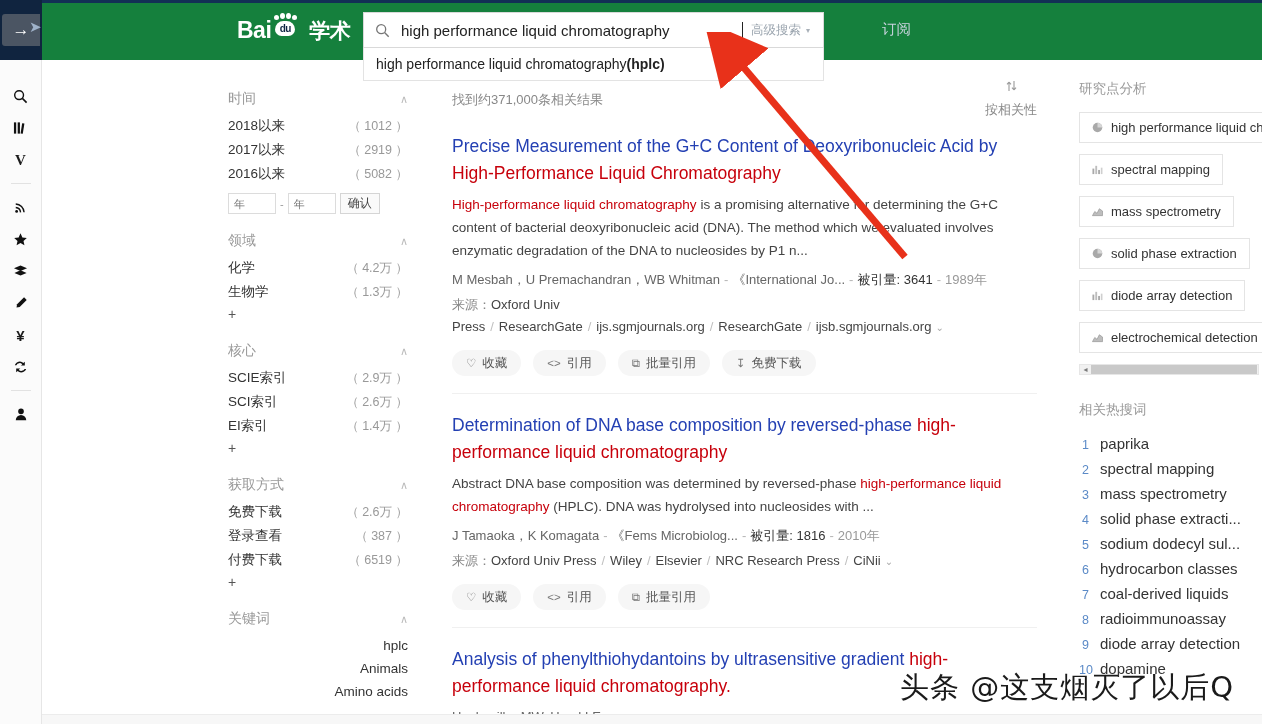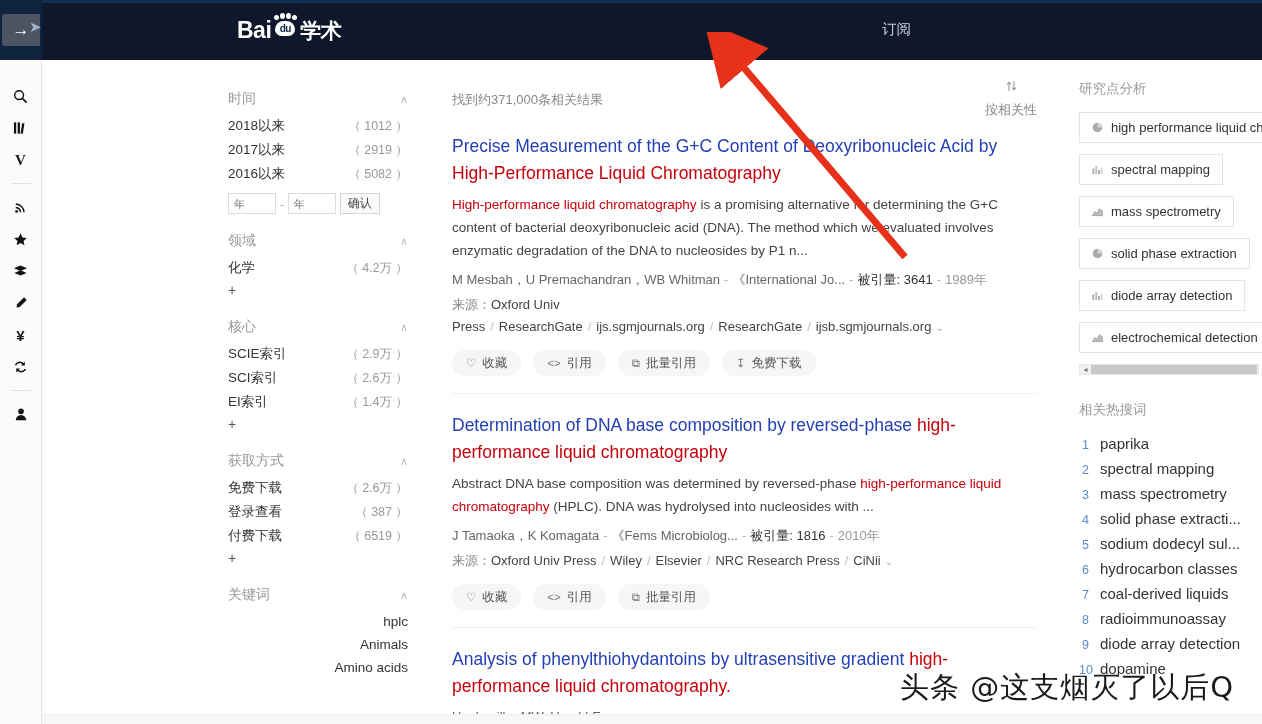--- a/index.html
+++ b/index.html
@@ -37,39 +37,39 @@
     color: #1c1c1c; font-size: 15px; margin-bottom: 0px; cursor: pointer;
   }
   .rail-sep { width: 20px; height: 1px; background: #e2e2e2; margin: 7px 0; }
   .caret-blue {
     position: absolute; left: 40px; top: 85px; width: 3px; height: 17px; background: #1a4a8a;
   }
 
   
   .header {
     position: absolute; left: 42px; top: 0; width: 1220px; height: 60px;
-    background: #0f172a; z-index: 30;
+    background: #15803d; z-index: 30;
   }
   .header-strip { position:absolute; left:0; top:0; width:100%; height:3px; background:#123055; }
   .logo {
     position: absolute; left: 195px; top: 15px;
     color: #fff; font-size: 23px; font-weight: bold; letter-spacing: -0.5px;
     display: flex; align-items: baseline; gap: 1px;
     font-family: "Liberation Sans", sans-serif;
   }
   .logo .paw { position: relative; display:inline-block; width: 26px; height: 23px; }
   .logo .paw .bear {
     position:absolute; left: 3px; top: 6px; width: 20px; height: 15px;
     background: #fff; border-radius: 9px 9px 7px 7px; color:#0f2544;
     font-size: 10px; text-align:center; line-height: 15px; font-weight: bold;
   }
   .logo .paw i {
     position:absolute; background:#fff; border-radius: 50%; display:block;
   }
-  .logo .xueshu { color:#fff; font-size: 21px; margin-left: 1px; }
+  .logo .xueshu { color:#fff; font-size: 21px; margin-left: 10px; }
 
   .searchwrap { position:absolute; left: 321px; top: 12px; width: 461px; z-index: 33; }
   .searchbox {
     height: 36px; background: #fff; border: 1px solid #d9d9d9;
     display: flex; align-items: center; padding: 0 0 0 11px;
   }
   .s-ico { color:#737373; font-size: 15px; margin-right: 9px; display:flex; }
   .s-input {
     flex: 1; border: none; outline: none; font-size: 15px; color: #222;
     font-family: "Liberation Sans", sans-serif; background: transparent; height: 32px;
@@ -275,20 +275,39 @@
       <span class="paw">
         <i style="left:2px;  top:0px; width:5px;height:5px;"></i>
         <i style="left:8px;  top:-2px;width:5px;height:6px;"></i>
         <i style="left:14px; top:-2px;width:5px;height:6px;"></i>
         <i style="left:20px; top:0px; width:5px;height:5px;"></i>
         <span class="bear">du</span>
       </span>
       <span class="xueshu">学术</span>
     </div>
 
+    <div class="searchwrap">
+      <div class="searchbox">
+        <span class="s-ico">
+          <svg width="15" height="15" viewBox="0 0 16 16">
+              <circle cx="6.6" cy="6.6" r="4.8" fill="none" stroke="#767676" stroke-width="1.4"></circle>
+              <line x1="10.2" y1="10.2" x2="14.6" y2="14.6" stroke="#767676" stroke-width="1.5"></line>
+            </svg>
+        </span>
+        <input class="s-input" type="text" value="high performance liquid chromatography" style="">
+        <span class="s-caret"></span>
+        <span class="adv">
+          <span>高级搜索</span>
+          <span class="dn">▾</span>
+        </span>
+      </div>
+      <div class="suggest">
+        <span>high performance liquid chromatography</span><b>(hplc)</b>
+      </div>
+    </div>
 
     <div class="subscribe">订阅</div>
 
   </div>
 
   <div class="body">
 
     <div class="filters">
 
       <div class="f-group">
@@ -317,20 +336,24 @@
       </div>
 
       <div class="f-group">
         <div class="f-head">
           <span>领域</span>
           <span class="chev">∧</span>
         </div>
         <div class="f-item">
           <span class="lbl">化学</span>
           <span class="cnt">（ 4.2万 ）</span>
+        </div>
+        <div class="f-item">
+          <span class="lbl">生物学</span>
+          <span class="cnt">（ 1.3万 ）</span>
         </div>
         <div class="f-plus">+</div>
       </div>
 
       <div class="f-group">
         <div class="f-head">
           <span>核心</span>
           <span class="chev">∧</span>
         </div>
         <div class="f-item">

